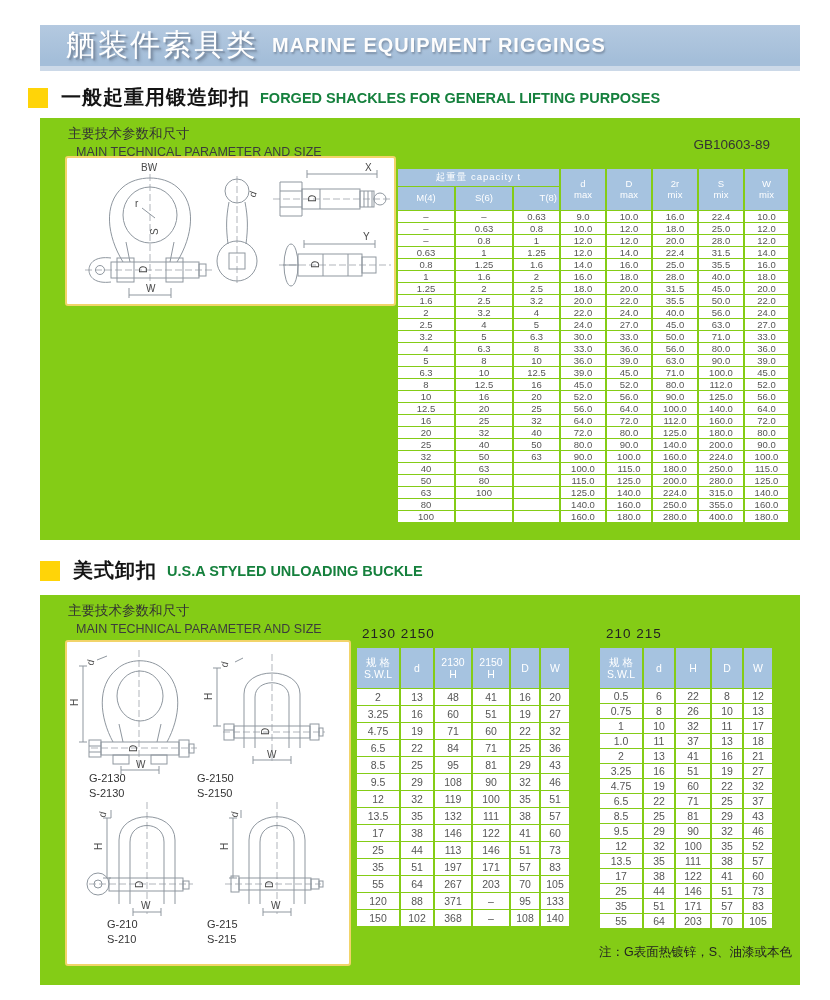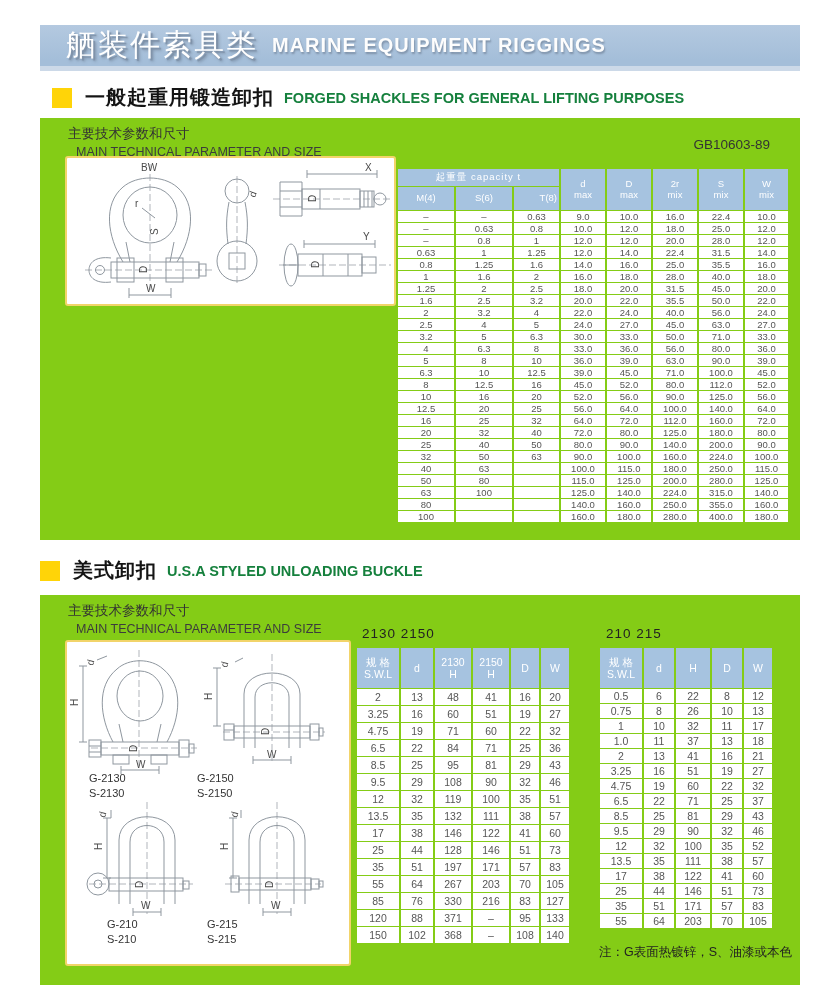--- a/index.html
+++ b/index.html
@@ -10,21 +10,21 @@
   .banner{position:absolute;left:40px;top:25px;width:760px;height:41px;box-sizing:content-box;
           background:linear-gradient(180deg,#b4c9e0 0%,#a4bed9 85%);border-bottom:5px solid #ccd9e8;
           display:flex;align-items:center;padding-left:26px;width:734px;}
   .banner-zh{font-size:30px;font-weight:normal;color:#fff;letter-spacing:2px;
              text-shadow:2px 2px 1px #7e91a8,3px 3px 3px rgba(100,115,135,.55);}
   .banner-en{font-size:20px;font-weight:bold;color:#fdfdfd;margin-left:14px;letter-spacing:1px;
              text-shadow:1px 2px 2px #7e91a8;}
 
   
   .sec-head{position:absolute;display:flex;align-items:center;}
-  .sec1-head{left:52px;top:84px;}
+  .sec1-head{left:28px;top:84px;}
   .sec2-head{left:40px;top:557px;}
   .bullet{width:20px;height:20px;background:#ffd408;margin-right:13px;}
   .sec-zh{font-size:20px;font-weight:bold;color:#141414;letter-spacing:1px;}
   .sec-en{font-size:14.5px;font-weight:bold;color:#15803d;margin-left:10px;}
 
   
   .panel{position:absolute;background:#84cc16;}
   .panel1{left:40px;top:118px;width:760px;height:422px;}
   .panel2{left:40px;top:595px;width:760px;height:390px;}
   .subtitle{position:absolute;left:28px;top:7px;}
@@ -632,48 +632,40 @@
             <td>17</td>
             <td>38</td>
             <td>146</td>
             <td>122</td>
             <td>41</td>
             <td>60</td>
           </tr>
           <tr>
             <td>25</td>
             <td>44</td>
-            <td>128</td>
+            <td>113</td>
             <td>146</td>
             <td>51</td>
             <td>73</td>
           </tr>
           <tr>
             <td>35</td>
             <td>51</td>
             <td>197</td>
             <td>171</td>
             <td>57</td>
             <td>83</td>
           </tr>
           <tr>
             <td>55</td>
             <td>64</td>
             <td>267</td>
             <td>203</td>
             <td>70</td>
             <td>105</td>
-          </tr>
-          <tr>
-            <td>85</td>
-            <td>76</td>
-            <td>330</td>
-            <td>216</td>
-            <td>83</td>
-            <td>127</td>
           </tr>
           <tr>
             <td>120</td>
             <td>88</td>
             <td>371</td>
             <td>–</td>
             <td>95</td>
             <td>133</td>
           </tr>
           <tr>

